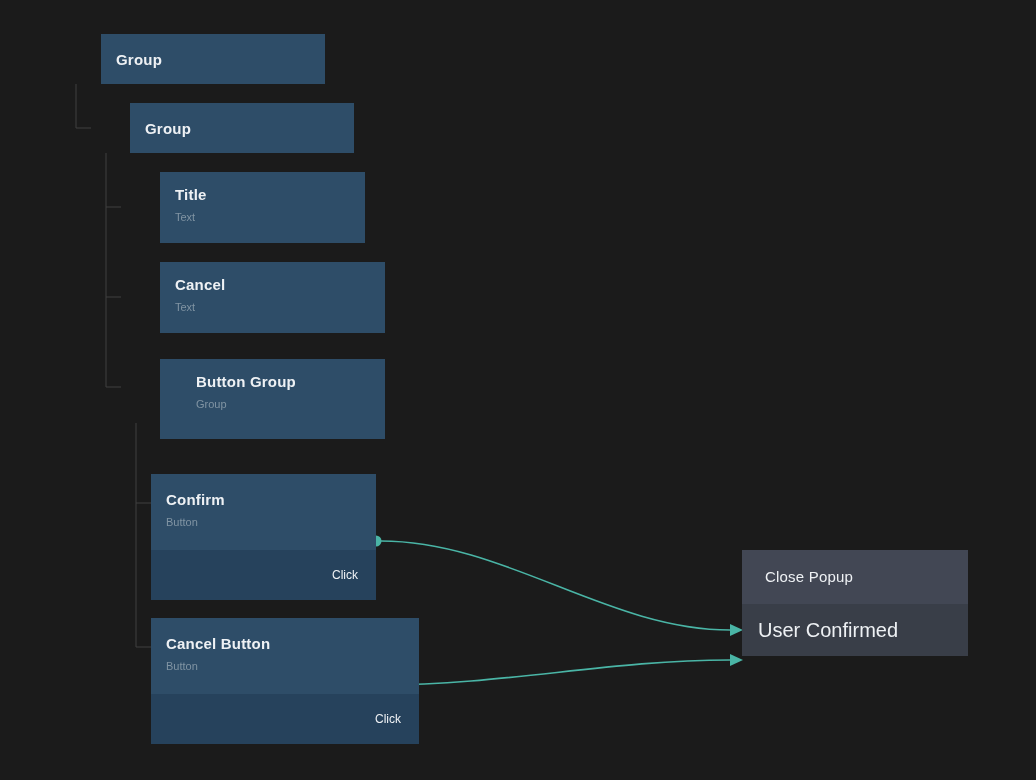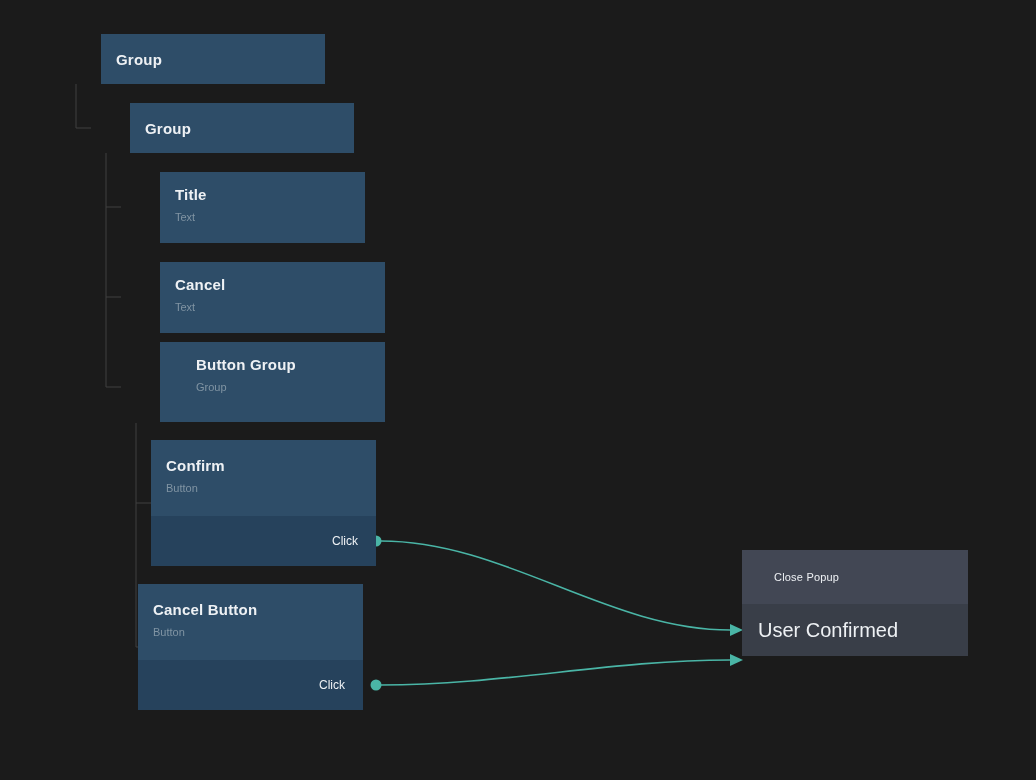--- a/index.html
+++ b/index.html
@@ -58,20 +58,21 @@
     line-height: 23px;
     color: var(--type-text, #8094a3);
   }
 
   .node-stack { position: absolute; }
 
   .node-head {
     background: var(--node-fill, #2e4d68);
     height: 76px;
     padding: 14px 15px;
+    margin-top: 34px;
   }
 
   .port-row {
     position: relative;
     background: var(--port-fill, #26425c);
     height: 50px;
   }
 
   .port-label {
     position: absolute;
@@ -81,22 +82,22 @@
     font-size: 12px;
     color: var(--title-text, #eef1f4);
   }
 
   .event-node { position: absolute; }
 
   .event-header {
     background: var(--event-header-fill, #424754);
     height: 54px;
     line-height: 54px;
-    padding: 0 32px;
-    font-size: 11px;
+    padding: 0 23px;
+    font-size: 15px;
     color: var(--title-text, #eef1f4);
     letter-spacing: 0.2px;
   }
 
   .event-body {
     background: var(--event-body-fill, #393e48);
     padding: 11px 0;
   }
 
   .event-input {
@@ -139,36 +140,36 @@
   <div class="node double" style="left:121px; top:172px; width:205px; height:71px;">
     <div class="node-title">Title</div>
     <div class="node-type">Text</div>
   </div>
 
   <div class="node double" style="left:121px; top:262px; width:225px; height:71px;">
     <div class="node-title">Cancel</div>
     <div class="node-type">Text</div>
   </div>
 
-  <div class="node double" style="left:121px; top:342px; width:225px; height:80px;padding-left:36px;">
+  <div class="node double" style="left:121px; top:359px; width:225px; height:80px;padding-left:36px;">
     <div class="node-title">Button Group</div>
     <div class="node-type">Group</div>
   </div>
 
   <div class="node-stack" style="left:151px; top:440px; width:225px;">
     <div class="node-head">
       <div class="node-title">Confirm</div>
       <div class="node-type">Button</div>
     </div>
     <div class="port-row">
       <span class="port-label">Click</span>
     </div>
   </div>
 
-  <div class="node-stack" style="left:138px; top:584px; width:225px;">
+  <div class="node-stack" style="left:151px; top:584px; width:268px;">
     <div class="node-head">
       <div class="node-title">Cancel Button</div>
       <div class="node-type">Button</div>
     </div>
     <div class="port-row">
       <span class="port-label">Click</span>
     </div>
   </div>
 
   <div class="event-node" style="left:742px; top:550px; width:226px;">

